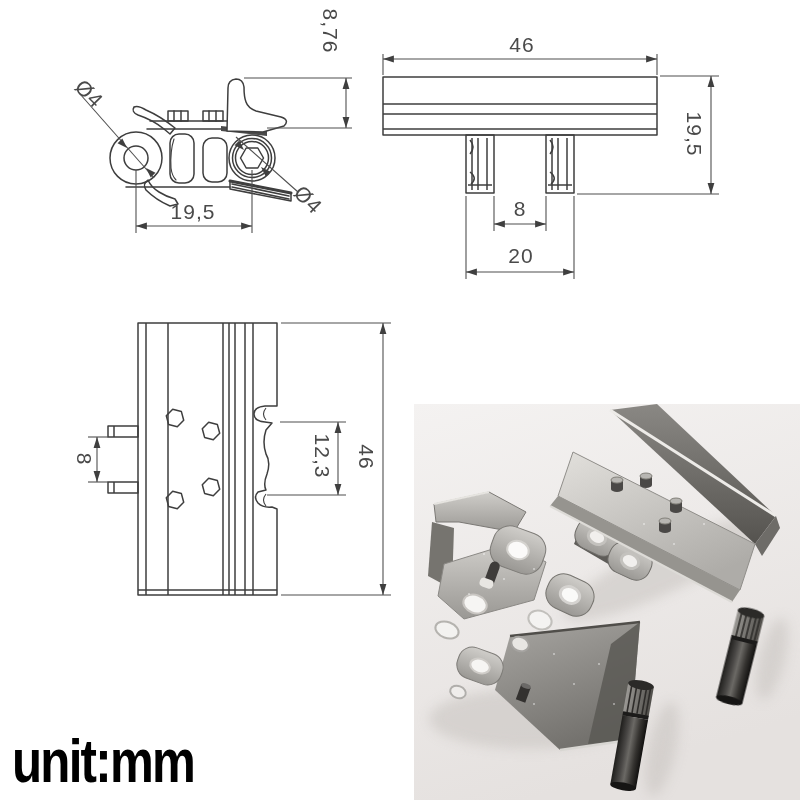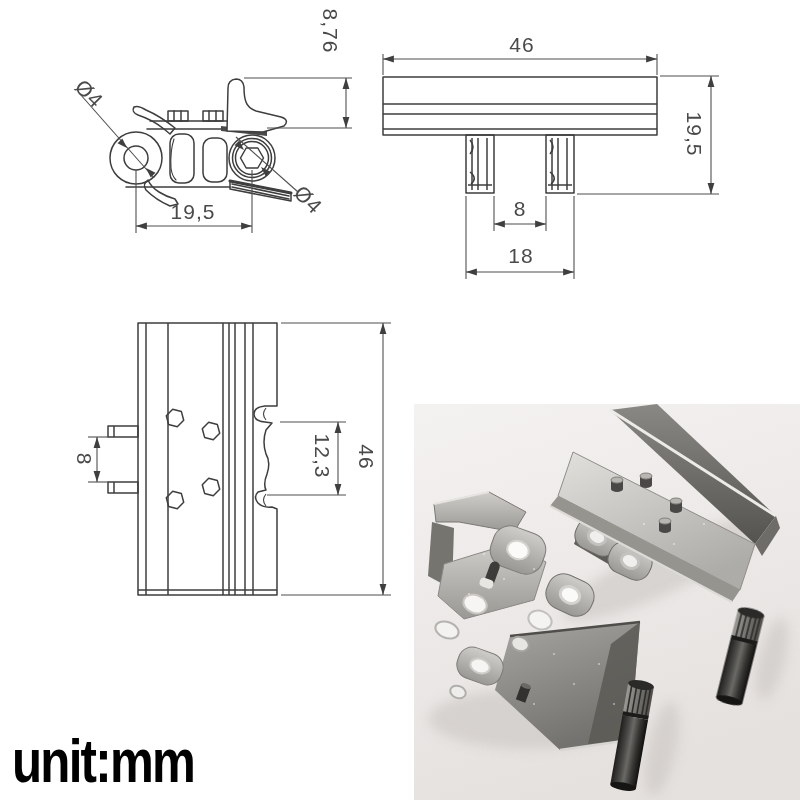--- a/index.html
+++ b/index.html
@@ -354,20 +354,20 @@
   </div>
 
   <span class="dim r45" style="left:89px;top:94px;">Ø4</span>
   <span class="dim r45" style="left:308px;top:200px;">Ø4</span>
   <span class="dim" style="left:193px;top:212px;">19,5</span>
   <span class="dim r90" style="left:330px;top:31px;">8,76</span>
 
   <span class="dim" style="left:522px;top:45px;">46</span>
   <span class="dim r90" style="left:694px;top:134px;">19,5</span>
   <span class="dim" style="left:520px;top:209px;">8</span>
-  <span class="dim" style="left:521px;top:256px;">18</span>
+  <span class="dim" style="left:521px;top:256px;">20</span>
 
   <span class="dim r90" style="left:84px;top:459px;">8</span>
   <span class="dim r90" style="left:322px;top:456px;">12,3</span>
   <span class="dim r90" style="left:366px;top:457px;">46</span>
 
   <span class="unit">unit:mm</span>
 </div>
 
 </body></html>

